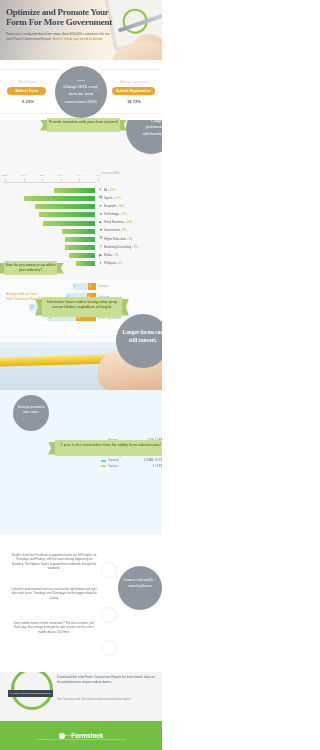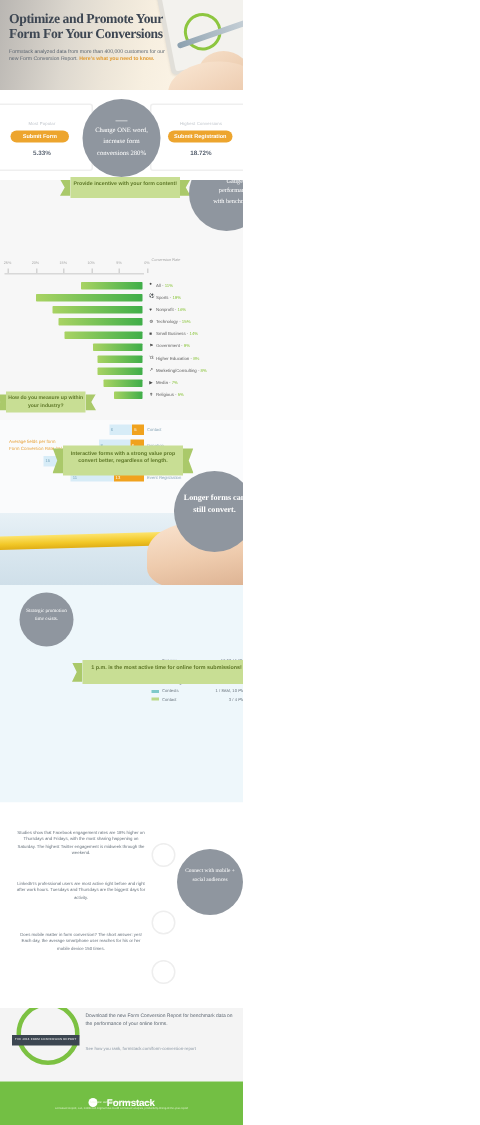--- a/index.html
+++ b/index.html
@@ -136,21 +136,21 @@
       <div class="tablet">
         <div class="screen">
 
           <div class="ring"></div>
           <div class="pen"></div>
         </div>
       </div>
     </div>
     <div class="hand2"></div>
     <div class="hand"></div>
-    <h1 class="title"><span>Optimize and Promote Your</span><br><span>Form For Your Conversions</span></h1>
+    <h1 class="title"><span>Optimize and Promote Your</span><br><span>Form For More Government</span></h1>
     <p class="sub"><span>Formstack analyzed data from more than 400,000 customers for our new</span> <span>Form Conversion Report. </span><b>Here's what you need to know.</b></p>
   </div>
 
   <div class="sec" id="stats">
     <div class="card l">
       <div class="clbl">Most Popular</div>
       <div class="pill">Submit Form</div>
       <div class="cpct">5.33%</div>
     </div>
     <div class="card r">

